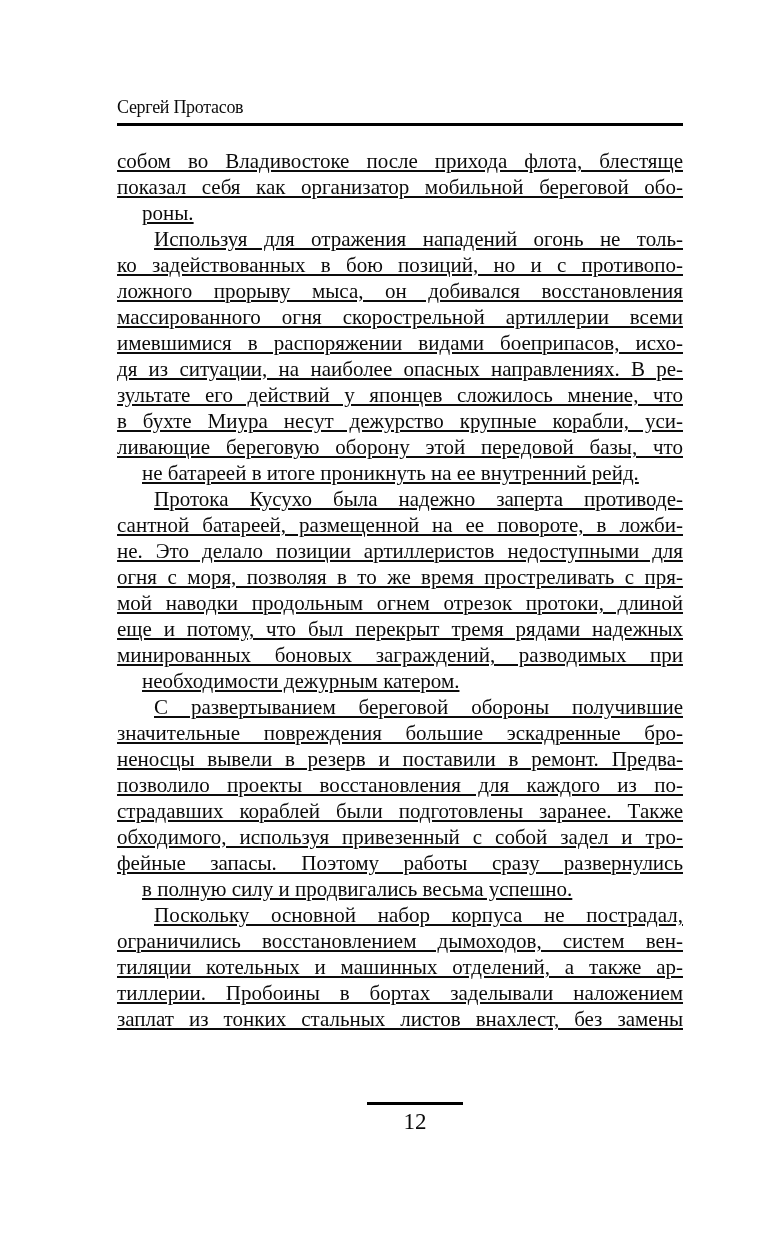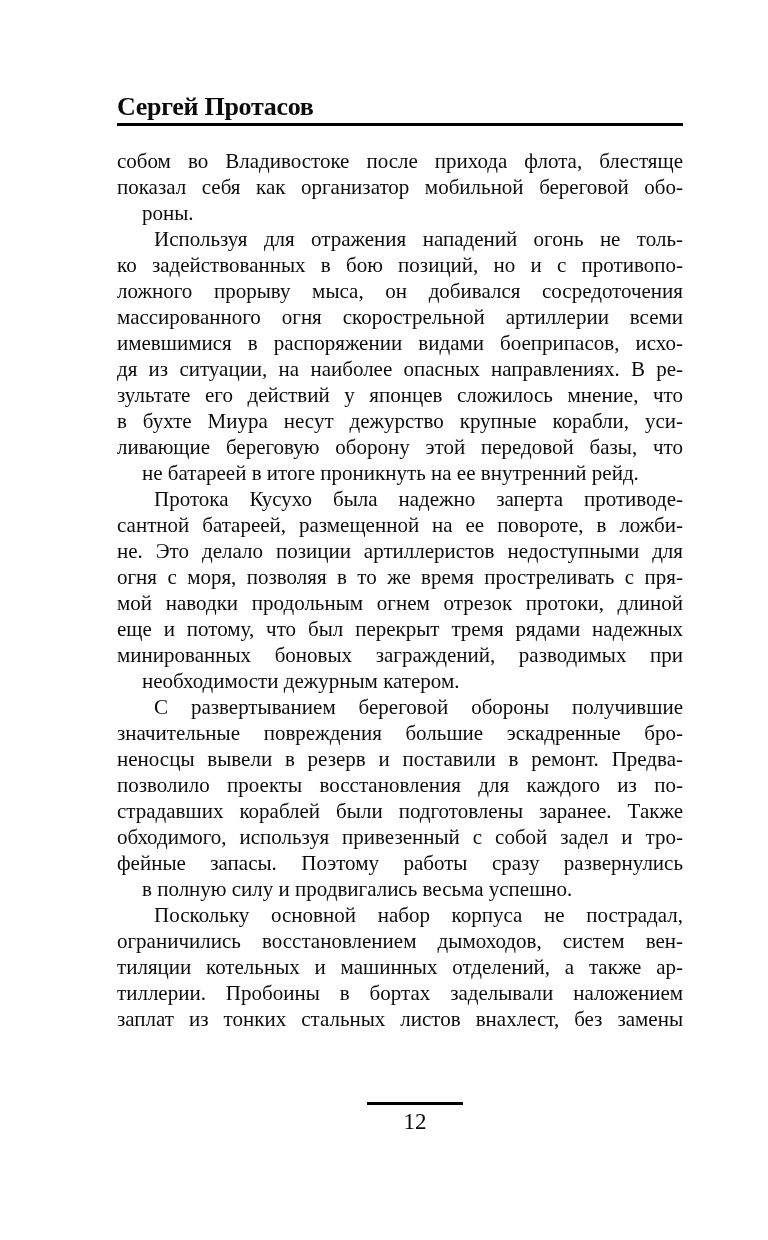--- a/index.html
+++ b/index.html
@@ -17,37 +17,38 @@
     color: #0b0b0b;
   }
   .running-header {
     position: absolute;
     left: 117px;
     top: 94px;
     width: 566px;
   }
   .author-name {
     display: block;
-    font-weight: 700;
-    font-size: 26px;
+    font-weight: 400;
+    font-size: 18px;
     line-height: 26px;
     letter-spacing: -0.3px;
   }
   .header-rule {
     margin-top: 3px;
     height: 3px;
     background: #000000;
   }
   .body-text {
     position: absolute;
     left: 117px;
     top: 148px;
     width: 566px;
     font-size: 21px;
     line-height: 26px;
+    text-decoration: underline;
   }
   .paragraph { margin: 0; padding: 0; }
   .line {
     text-align: justify;
     text-align-last: justify;
     white-space: nowrap;
     height: 26px;
   }
   .line.para-end {
     text-align: left;
@@ -87,21 +88,21 @@
 
   <div class="body-text" id="body-text">
       <div class="paragraph">
         <div class="line">собом во Владивостоке после прихода флота, блестяще</div>
         <div class="line">показал себя как организатор мобильной береговой обо-</div>
         <div class="line para-end">роны.</div>
       </div>
       <div class="paragraph">
         <div class="line indent">Используя для отражения нападений огонь не толь-</div>
         <div class="line">ко задействованных в бою позиций, но и с противопо-</div>
-        <div class="line">ложного прорыву мыса, он добивался сосредоточения</div>
+        <div class="line">ложного прорыву мыса, он добивался восстановления</div>
         <div class="line">массированного огня скорострельной артиллерии всеми</div>
         <div class="line">имевшимися в распоряжении видами боеприпасов, исхо-</div>
         <div class="line">дя из ситуации, на наиболее опасных направлениях. В ре-</div>
         <div class="line">зультате его действий у японцев сложилось мнение, что</div>
         <div class="line">в бухте Миура несут дежурство крупные корабли, уси-</div>
         <div class="line">ливающие береговую оборону этой передовой базы, что</div>
         <div class="line para-end">не батареей в итоге проникнуть на ее внутренний рейд.</div>
       </div>
       <div class="paragraph">
         <div class="line indent">Протока Кусухо была надежно заперта противоде-</div>

